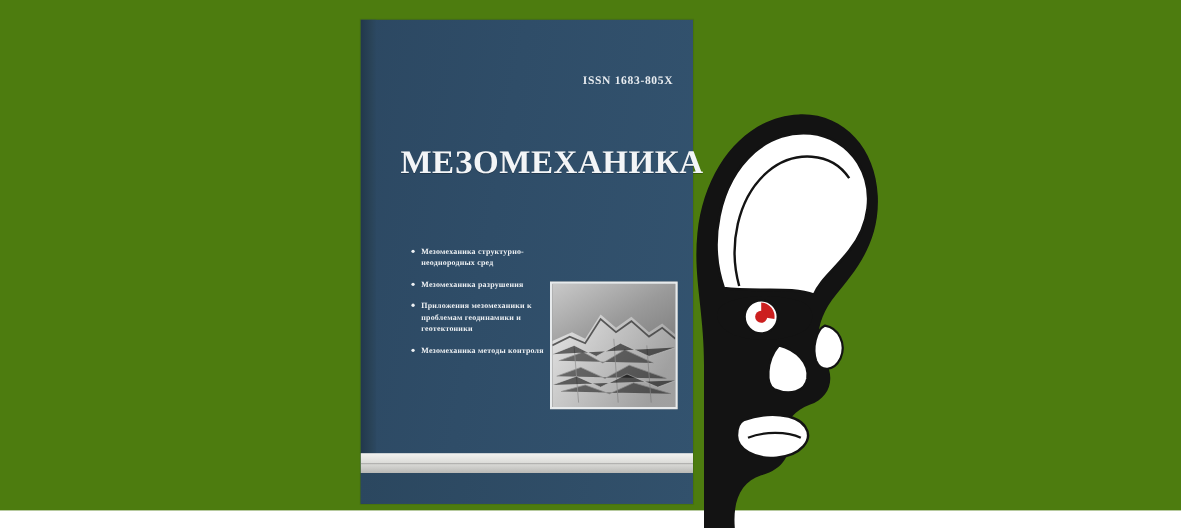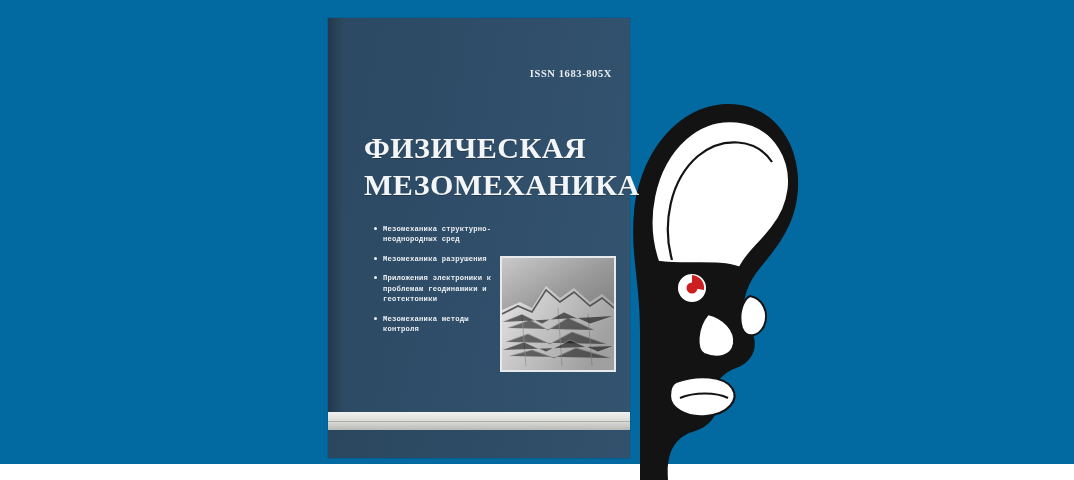--- a/index.html
+++ b/index.html
@@ -10,21 +10,21 @@
   body {
     width: 1074px;
     height: 480px;
     overflow: hidden;
     font-family: "Liberation Serif", serif;
   }
   #stage {
     position: relative;
     width: 1074px;
     height: 464px;
-    background: #0369a1;
+    background: #4d7c0f;
   }
 
   
   #face-art {
     position: absolute;
     left: 600px;
     top: 82px;
     width: 200px;
     height: 398px;
   }
@@ -109,21 +109,21 @@
   
   #topics {
     position: absolute;
     left: 46px;
     top: 206px;
     width: 132px;
     margin: 0;
     padding: 0;
     list-style: none;
     color: #eef1f4;
-    font-family: Liberation Mono, monospace;
+    font-family: Liberation Serif, serif;
     font-size: 7.2px;
     font-weight: bold;
     line-height: 1.45;
     letter-spacing: 0.2px;
   }
   #topics li {
     position: relative;
     padding-left: 9px;
     margin-bottom: 9px;
   }
@@ -194,28 +194,27 @@
       </g>
     </svg>
   </div>
 
   <div id="cover">
     <div class="spine"></div>
 
     <div id="issn">ISSN  1683-805X</div>
 
     <div id="cover-title">
-      <span>ФИЗИЧЕСКАЯ</span>
       <span class="line2">МЕЗОМЕХАНИКА</span>
     </div>
 
     <ul id="topics">
       <li>Мезомеханика структурно-неоднородных сред</li>
       <li>Мезомеханика разрушения</li>
-      <li>Приложения электроники к проблемам геодинамики и геотектоники</li>
+      <li>Приложения мезомеханики к проблемам геодинамики и геотектоники</li>
       <li>Мезомеханика методы контроля</li>
     </ul>
 
     <div id="micrograph">
       <svg viewBox="0 0 112 112" xmlns="http://www.w3.org/2000/svg">
         <defs>
           <linearGradient id="mg" x1="0" y1="0" x2="0.6" y2="1">
             <stop offset="0%" stop-color="#c9c9c9"></stop>
             <stop offset="45%" stop-color="#9a9a9a"></stop>
             <stop offset="100%" stop-color="#6f6f6f"></stop>

